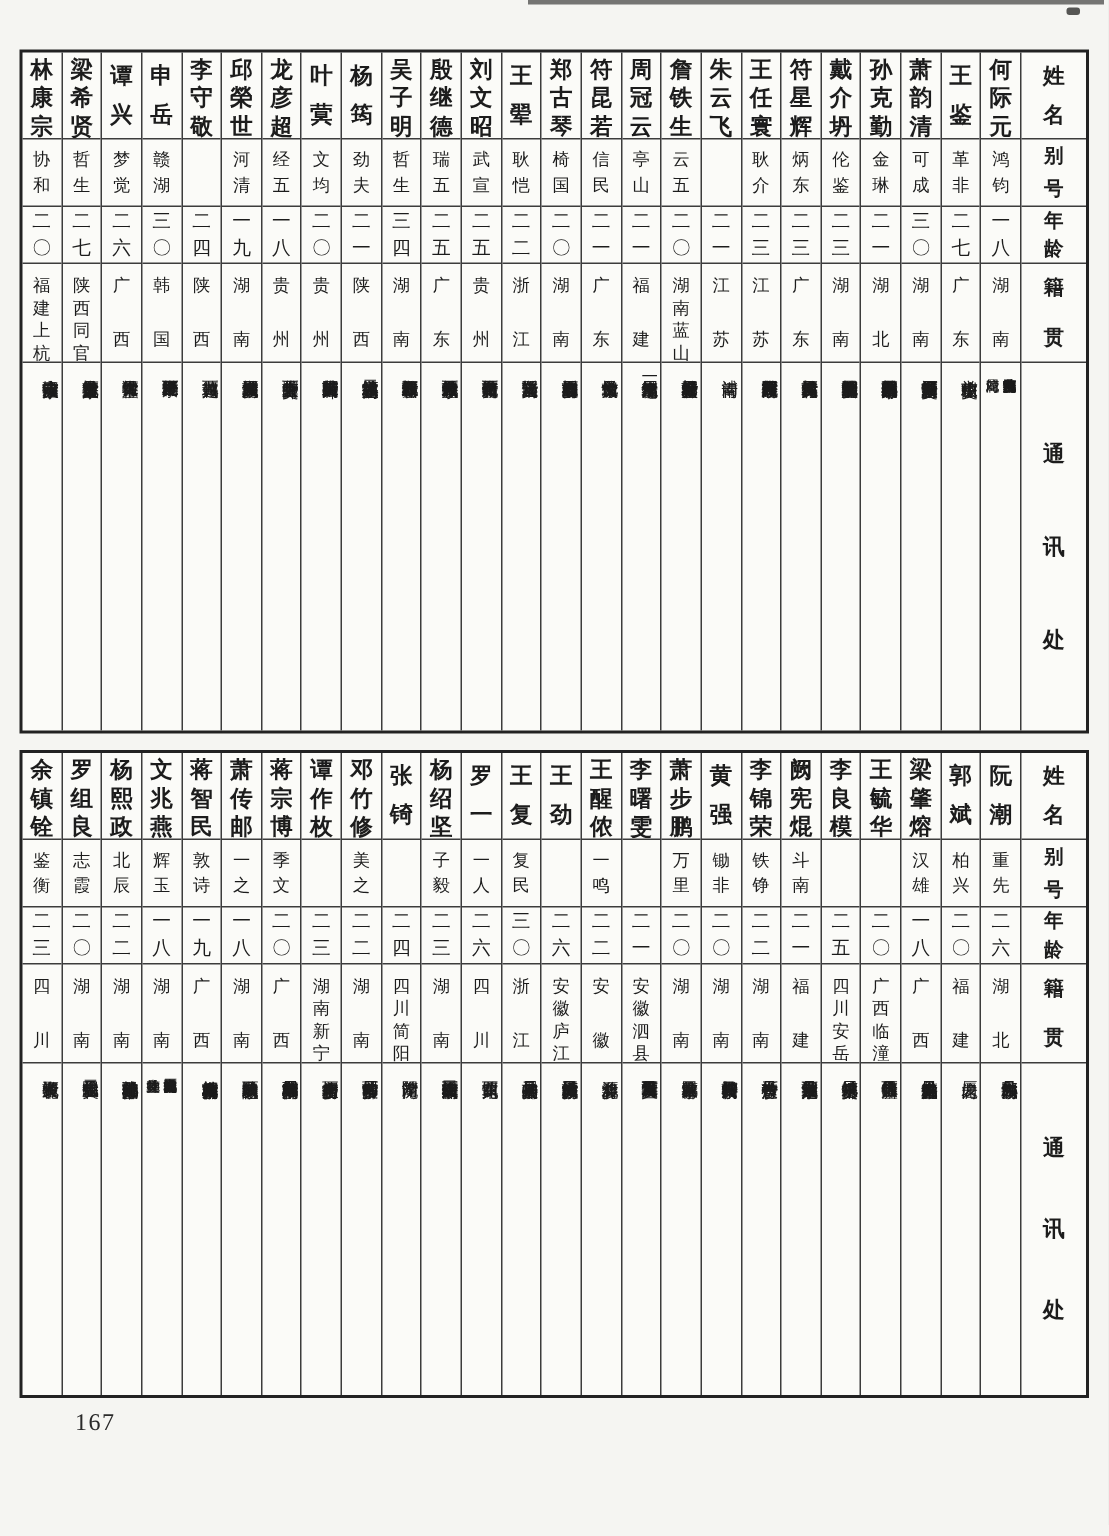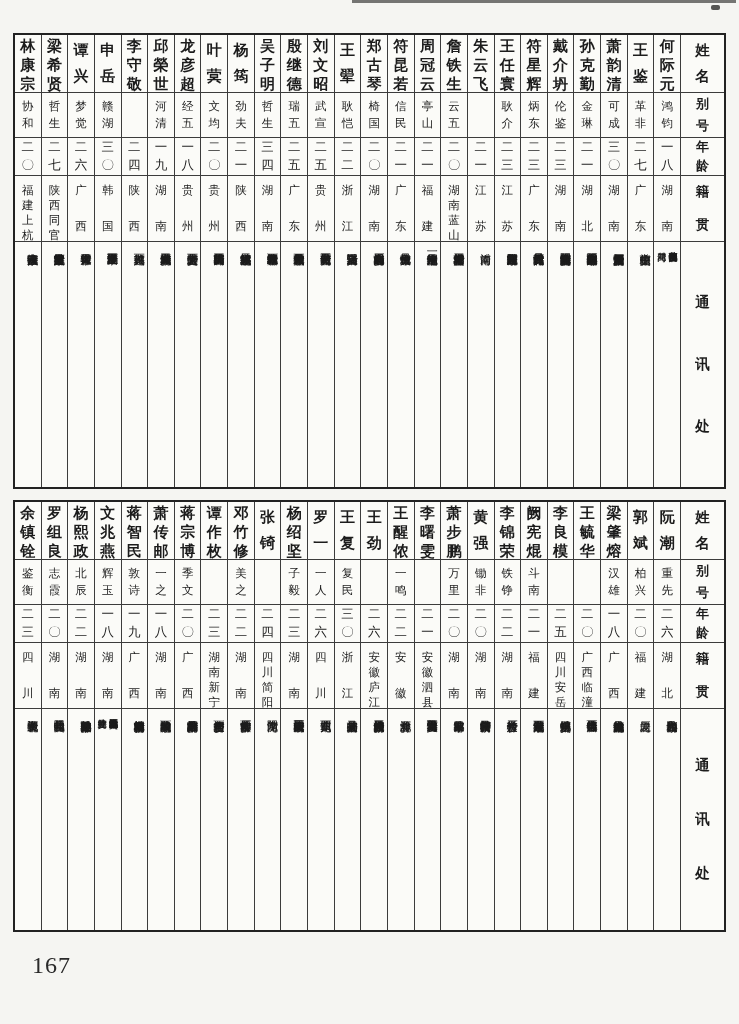--- a/index.html
+++ b/index.html
@@ -24,21 +24,21 @@
   .c-addr{flex:1 1 auto;display:block;writing-mode:vertical-rl;text-orientation:upright;
           font-size:11px;line-height:1.24;padding:3px 1px;text-align:start;}
   .addr-line{margin:0 1px;}
   .addr-sm{font-size:9px;line-height:1.15;}
   .header .cell{font-weight:bold;}
   .header .c-name{font-size:14.5px;}
   .header .c-alias{font-size:13px;justify-content:space-around;gap:0;}
   .header .c-age{font-size:13px;justify-content:space-around;gap:0;}
   .header .c-native{font-size:13.5px;}
   .c-addr-h{flex:1 1 auto;font-size:14.5px;padding:30px 0;}
-  .page-number{position:absolute;left:32px;top:940px;font-size:24px;letter-spacing:1px;color:#2a2a2a;margin-top:12px;}
+  .page-number{position:absolute;left:50px;top:940px;font-size:16px;letter-spacing:1px;color:#2a2a2a;}
   .glyph{display:block;}
 </style>
 </head>
 <body>
 
 <div class="page">
   <div class="artifact-top"></div>
   <div class="artifact-dot"></div>
 
   <div class="dir-table" id="table-top">

